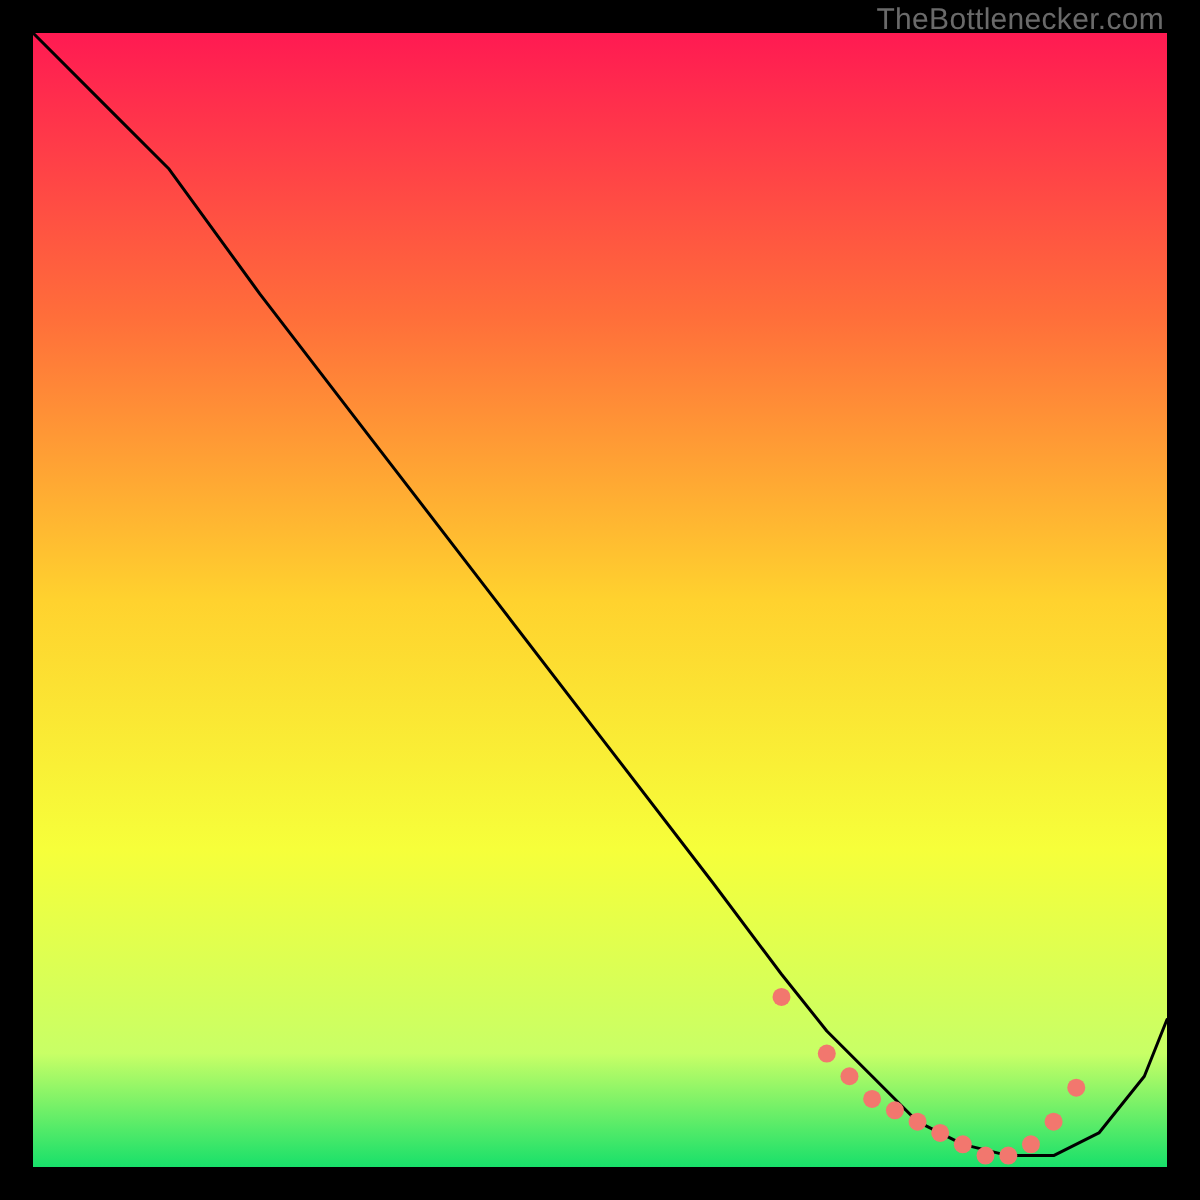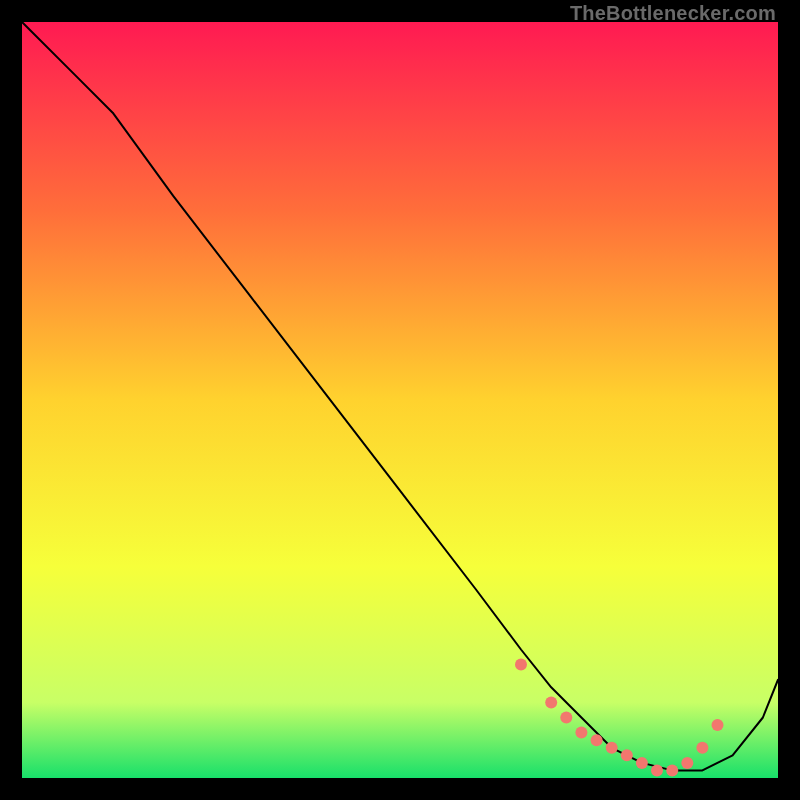--- a/index.html
+++ b/index.html
@@ -24,21 +24,21 @@
     width: 756px;
     height: 756px;
   }
   .watermark {
     position: absolute;
     top: 2px;
     right: 24px;
     color: #6a6a6a;
     font-size: 20px;
     letter-spacing: 0.2px;
-    font-weight: 700;
+    font-weight: 400;
     user-select: none;
   }
 </style>
 </head>
 <body>
 
 <div class="stage">
   <div class="watermark">TheBottlenecker.com</div>
 
   <svg class="plot" viewBox="0 0 756 756" preserveAspectRatio="none">

